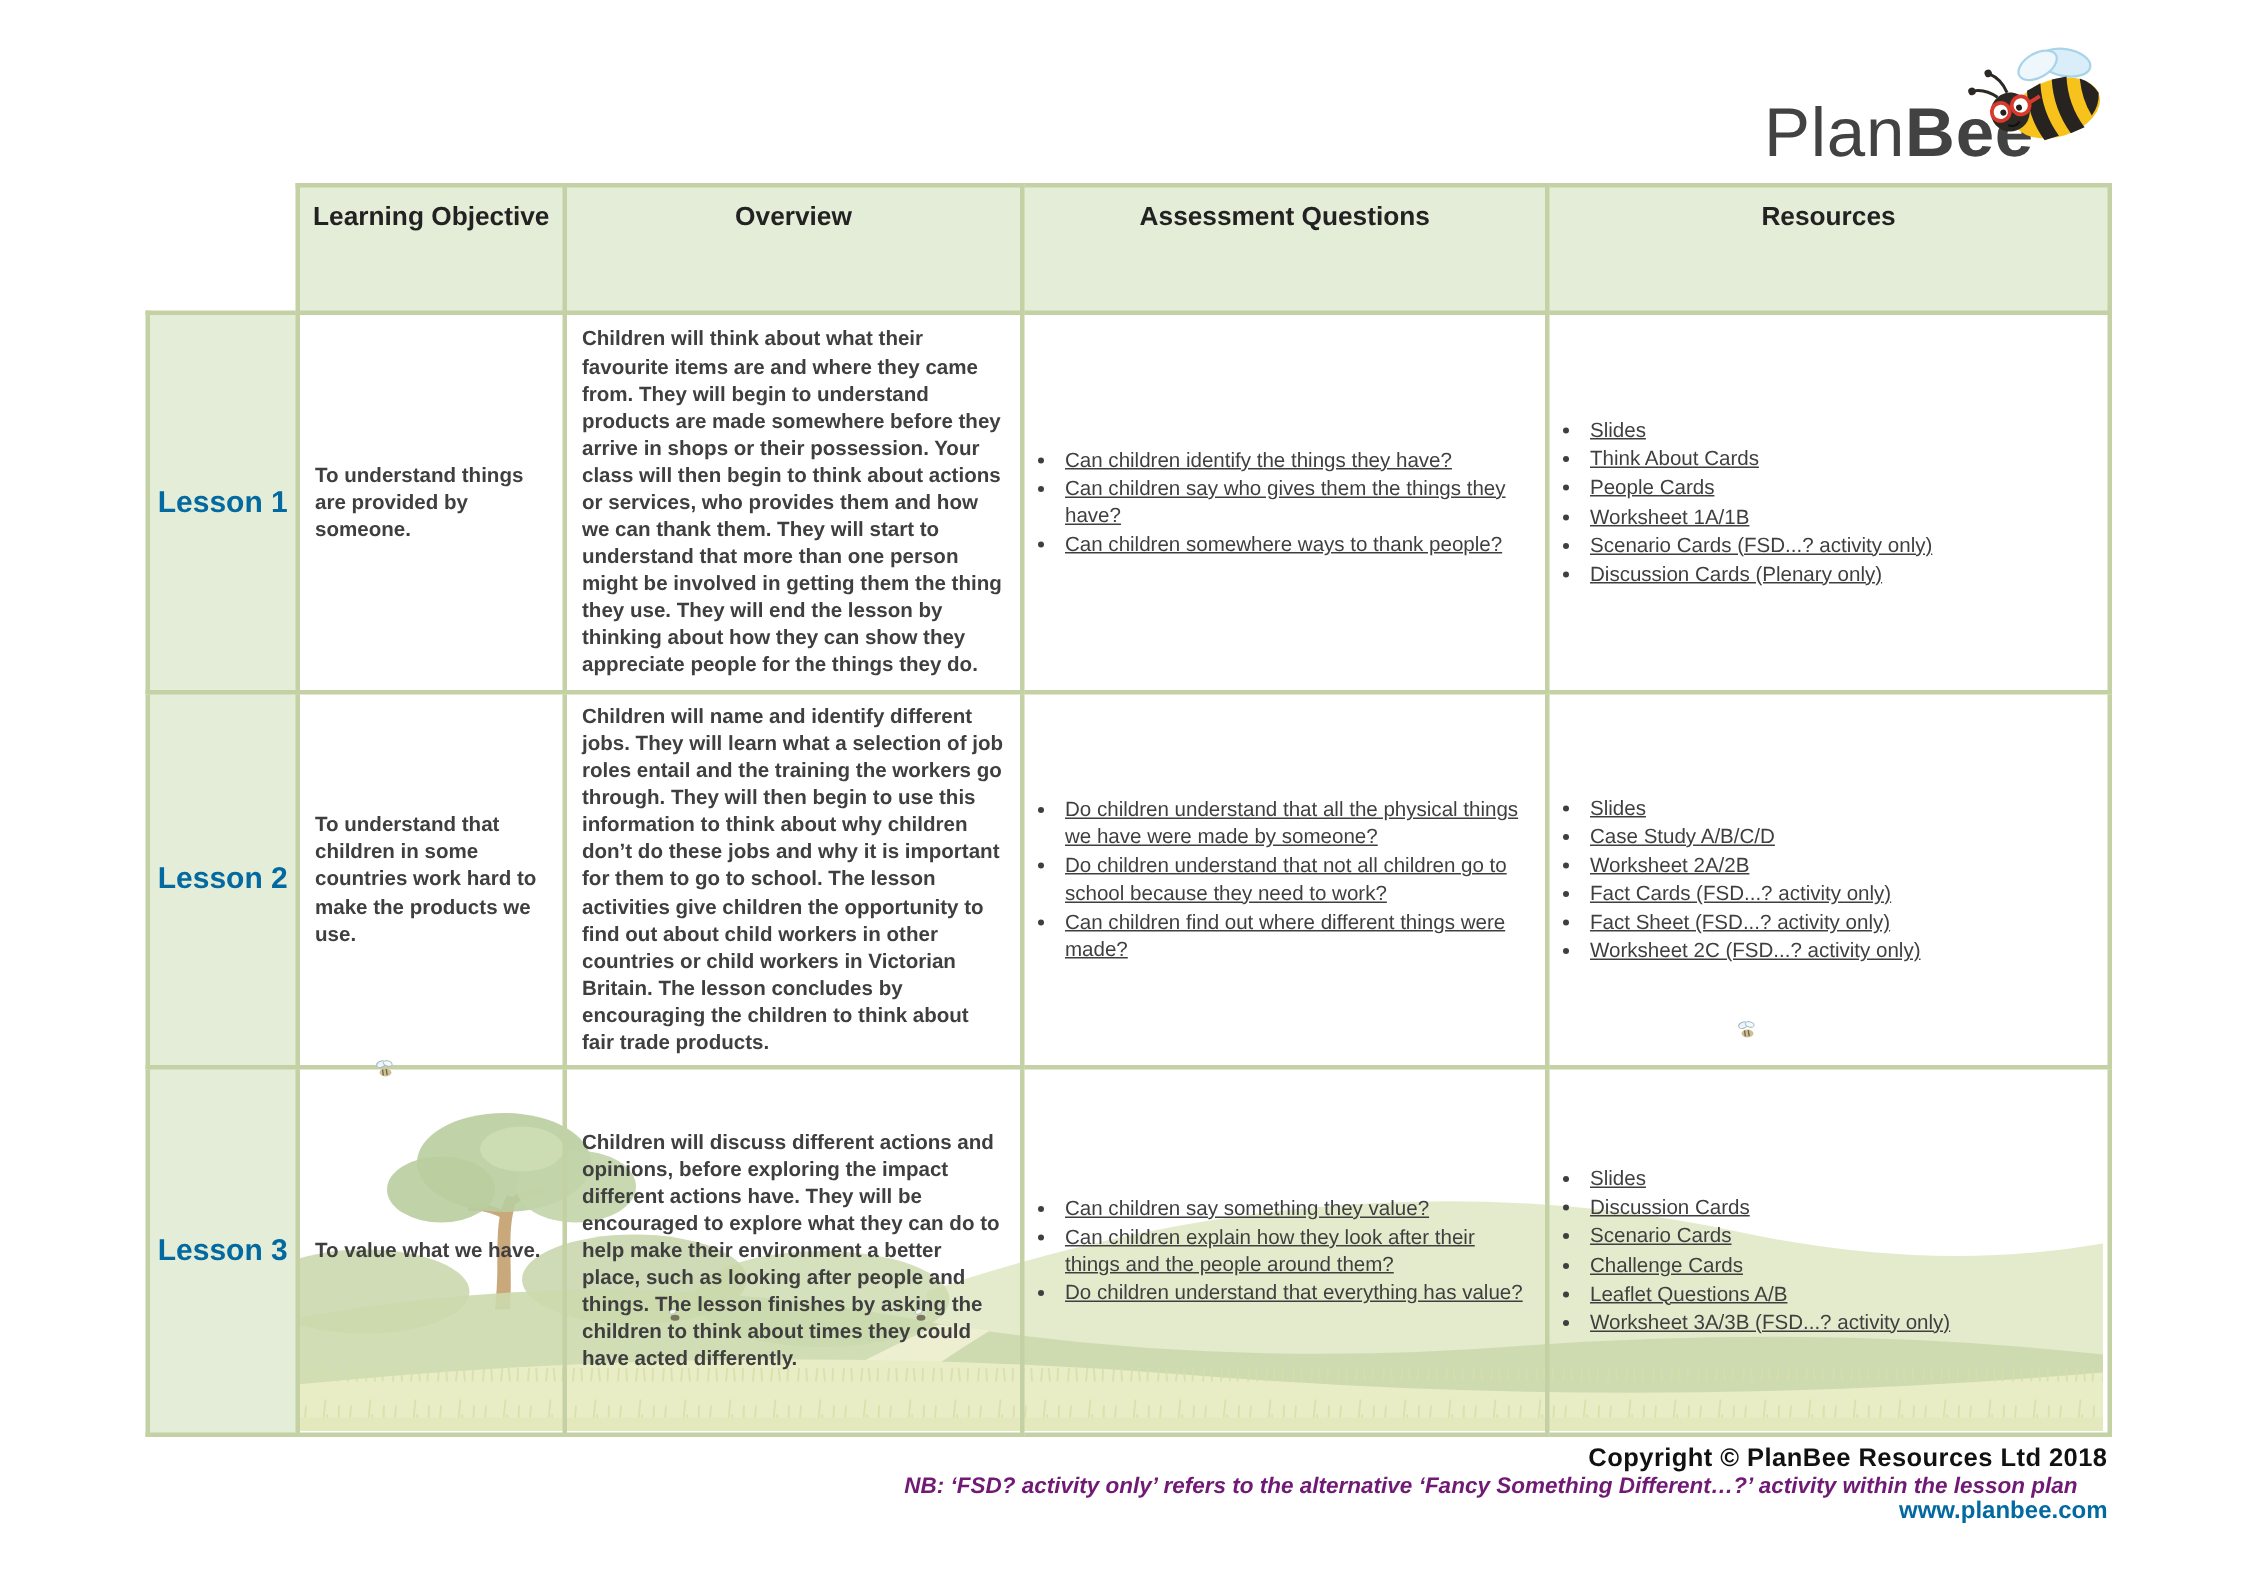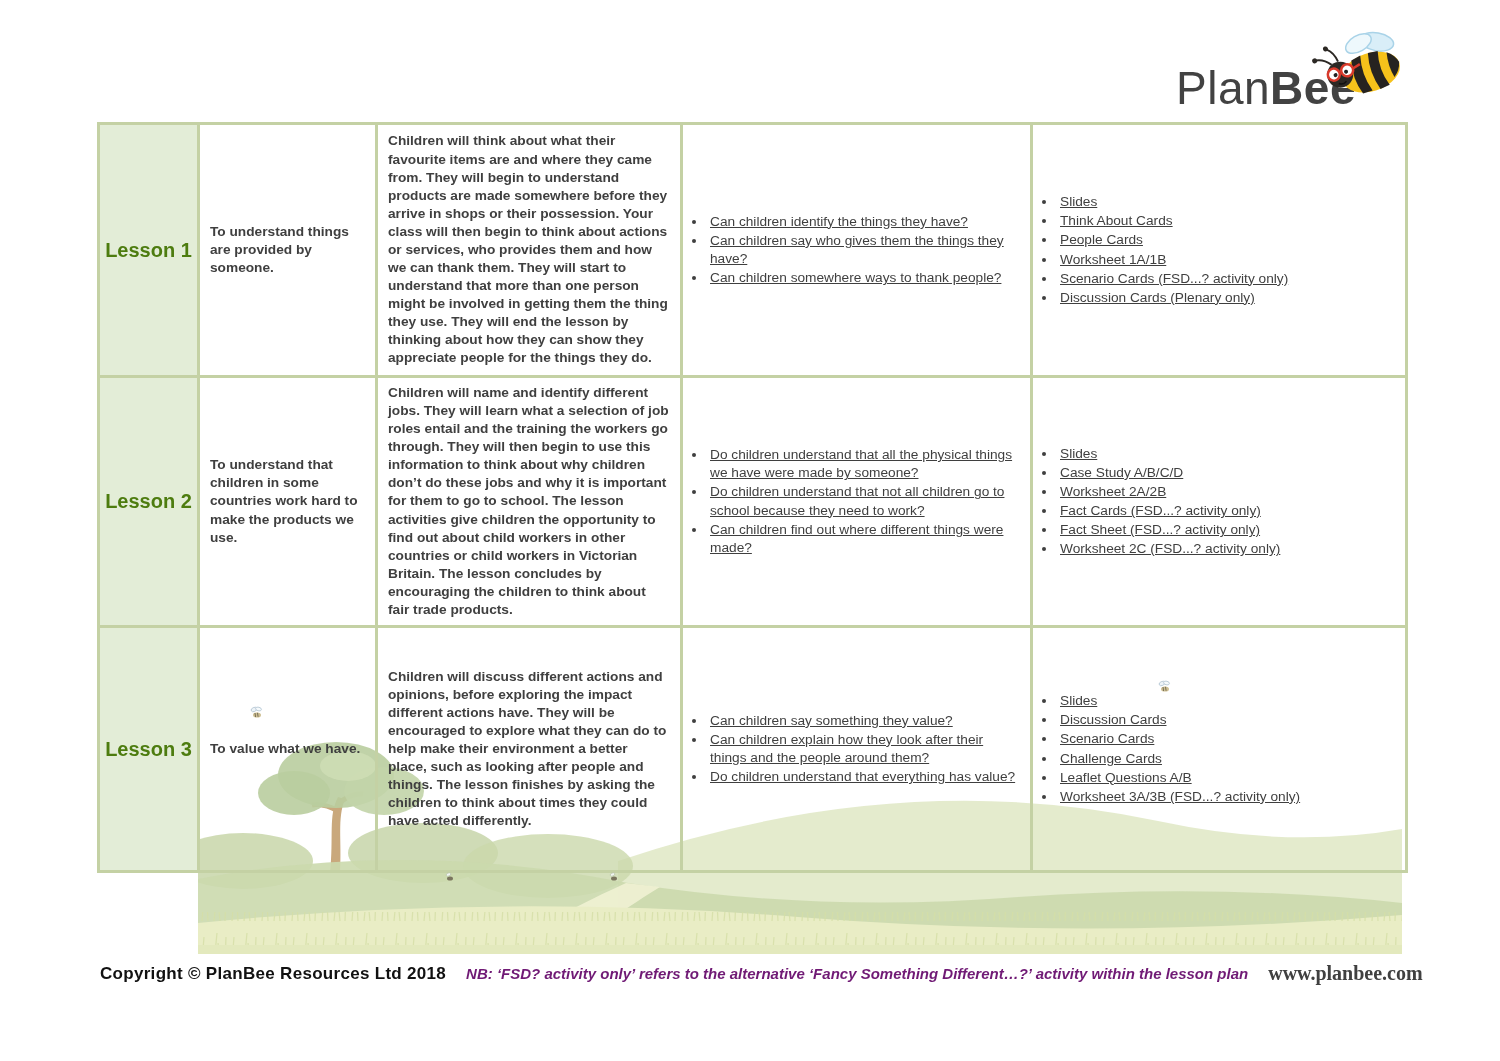--- a/index.html
+++ b/index.html
@@ -19,40 +19,40 @@
   
   .table-wrap { position:absolute; left:97px; top:122px; width:1311px; height:836px; }
   table.plan { border-collapse:collapse; table-layout:fixed; width:1308px; position:relative; z-index:2; }
   col.c-label { width:100px; } col.c-obj { width:178px; } col.c-ovw { width:305px; }
   col.c-asm { width:350px; } col.c-res { width:375px; }
   th, td { border:3px solid #c4d1a4; }
   td.ghost { border:none; background:transparent; }
   th { background:#e3edd7; vertical-align:top; padding-top:9px; font-size:17.5px;
     font-weight:700; color:#222; text-align:center; }
   td.label { background:#e3edd7; text-align:center; vertical-align:middle;
-    font-weight:700; font-size:20px; color:#4d7c0f; }
+    font-weight:700; font-size:20px; color:#0369a1; }
   td.content { background:#ffffff; vertical-align:middle; font-size:13.7px; line-height:1.32; color:#3f3f3f; }
   tr.scenic td.content { background:transparent; }
   td.objective, td.overview { text-align:left; padding:6px 10px;font-weight:bold; }
   td.questions, td.resources { padding:6px 10px 6px 8px;text-decoration:underline; }
   td.questions ul, td.resources ul { list-style:disc outside; margin-left:16px; }
   td.questions li, td.resources li { padding-left:3px; margin:1px 0; }
   tr.r1 { height:253px; } tr.r2 { height:250px; } tr.r3 { height:245px; } tr.hd { height:85px; }
 
   .landscape { position:absolute; left:101px; top:589px; width:1204px; height:243px; z-index:1; }
 
   .minibee { position:absolute; z-index:3; }
 
   
   .footer { position:absolute; left:100px; right:95px; top:962px; display:flex;
-    align-items:center; }
+    align-items:flex-end;flex-direction:column; }
   .copyright { font-size:17px; font-weight:800; color:#111; letter-spacing:0.3px; white-space:nowrap; }
   .nb-note { flex:1; text-align:center; font-size:15px; font-weight:700; font-style:italic;
     color:#701a75; padding:0 20px; white-space:nowrap; }
-  .website { font-size:20px; font-weight:800; color:#404040; white-space:nowrap;font-family:Liberation Serif, serif; }
+  .website { font-size:16px; font-weight:800; color:#0369a1; white-space:nowrap; }
 </style>
 </head>
 <body>
 
 <div class="page">
 
 
   <div class="logo">
     <div class="logo-text"><span class="logo-plan">Plan</span><span class="logo-bee">Bee</span></div>
     <svg class="logo-beesvg" width="110" height="78" viewBox="0 0 110 78">
@@ -117,20 +117,27 @@
 
     <table class="plan">
       <colgroup>
         <col class="c-label">
           <col class="c-obj">
           <col class="c-ovw">
           <col class="c-asm">
           <col class="c-res">
       </colgroup>
       <tbody>
+          <tr class="hd">
+        <td class="ghost"></td>
+        <th>Learning Objective</th>
+        <th>Overview</th>
+        <th>Assessment Questions</th>
+        <th>Resources</th>
+      </tr>
 
       <tr class="r1">
         <td class="label">Lesson 1</td>
         <td class="content objective">To understand things are provided by someone.</td>
         <td class="content overview">Children will think about what their favourite items are and where they came from. They will begin to understand products are made somewhere before they arrive in shops or their possession. Your class will then begin to think about actions or services, who provides them and how we can thank them. They will start to understand that more than one person might be involved in getting them the thing they use. They will end the lesson by thinking about how they can show they appreciate people for the things they do.</td>
         <td class="content questions">
           <ul>
             <li>Can children identify the things they have?</li>
             <li>Can children say who gives them the things they have?</li>
             <li>Can children somewhere ways to thank people?</li>

